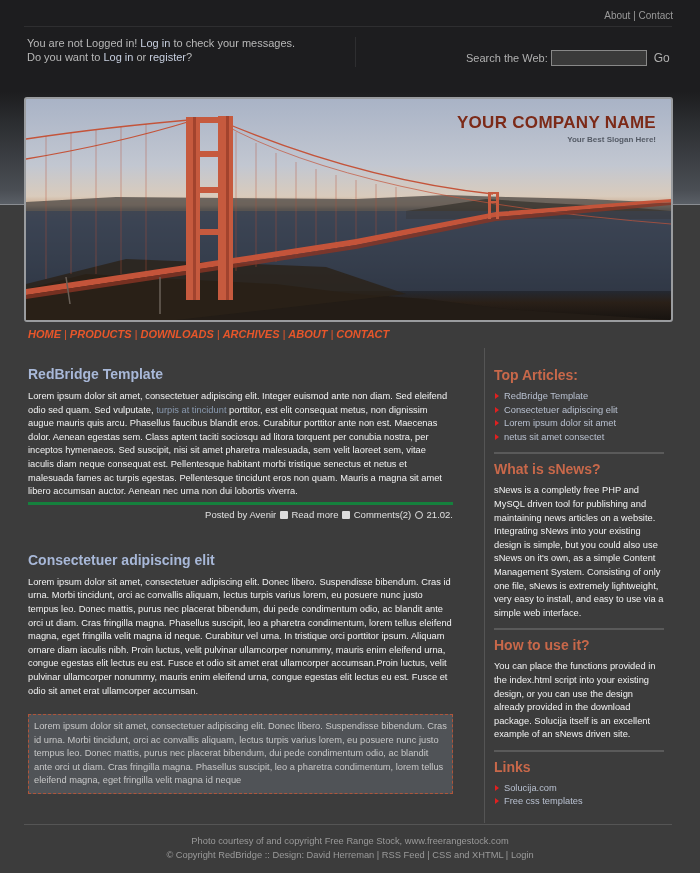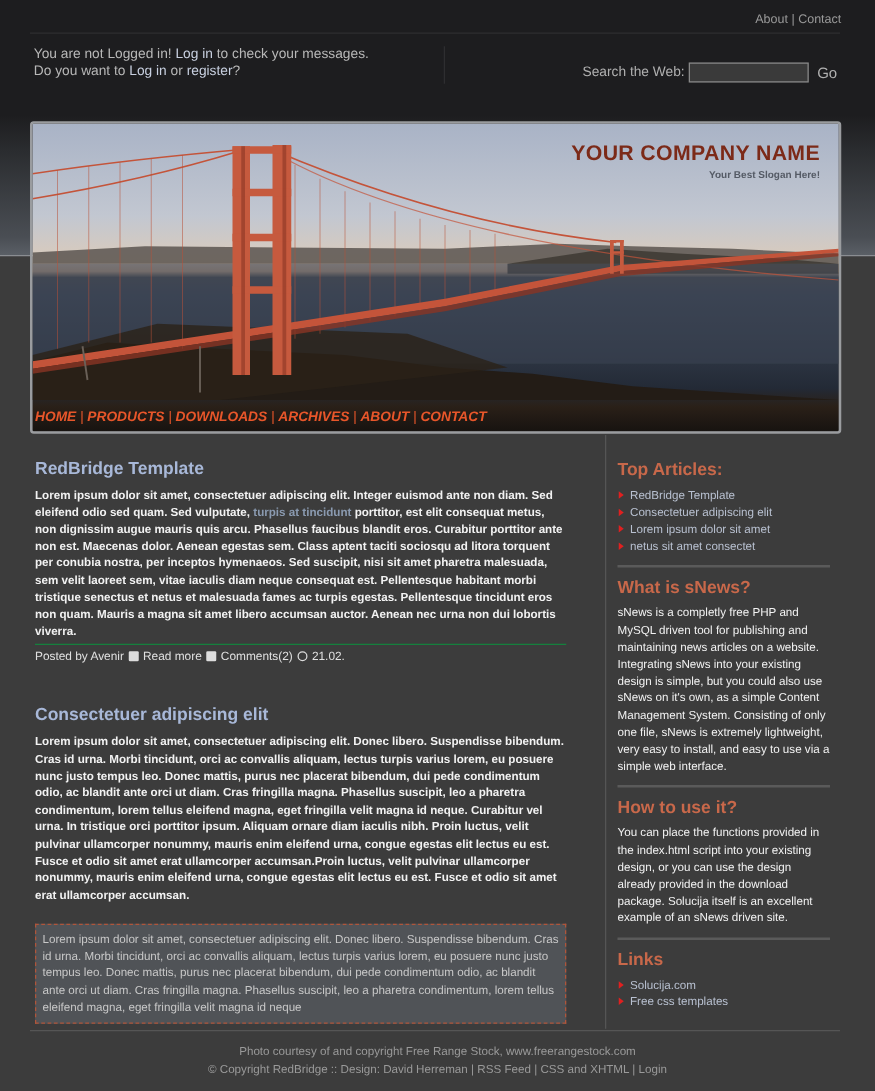--- a/index.html
+++ b/index.html
@@ -32,41 +32,41 @@
   .vsep { position: absolute; left: 355px; top: 37px; width: 1px; height: 30px; background: #2e2e30; }
   .search {
     position: absolute; left: 466px; top: 50px; display: flex; align-items: center; color: #b0b0b0; font-size: 11px;
   }
   .search input {
     margin-left: 3px; width: 96px; height: 16px; background: #3a3a3a; border: 1px solid #888;
     color: #ddd; font-size: 11px;
   }
   .search .go { margin-left: 7px; font-size: 12px; color: #b0b0b0; cursor: pointer; }
   .header-img {
-    position: absolute; left: 24px; top: 97px; width: 649px; height: 250px;
+    position: absolute; left: 24px; top: 97px; width: 649px; height: 225px;
     border: 2px solid #9a9c9f; border-radius: 3px; overflow: hidden;
     background: linear-gradient(to bottom, #a9b3c6 0%, #c2c7d1 30%, #d9cbbc 44%, #c9ab90 48%, #4a4c54 50%, #3d4656 56%, #2e3644 75%, #232a36 86%, #2a2018 92%, #171310 100%);
   }
   .header-img svg { position: absolute; left: 0; top: 0; }
   .company {
     position: absolute; right: 15px; top: 14px; text-align: right;
   }
   .company .name { font-size: 17px; font-weight: bold; color: #7c2a18; letter-spacing: 0.3px; }
   .company .slogan { font-size: 8px; font-weight: bold; color: #555b66; margin-top: 2px; }
   .nav {
     position: absolute; left: 28px; top: 328px; font-size: 11px; font-weight: bold; color: #e05a30; font-style: italic;
   }
   .nav a { color: #e8562a; text-decoration: none; }
   .nav .sep { color: #e8562a; margin: 0 3px; font-weight: normal; }
   .main { position: absolute; left: 28px; top: 366px; width: 425px; }
   .post-title { font-size: 14px; font-weight: bold; color: #a8b8d8; margin-bottom: 8px; }
-  .post-body { font-size: 9.3px; line-height: 13.6px; color: #f2f2f2; font-weight: bold; }
+  .post-body { font-size: 9.3px; line-height: 13.6px; color: #f2f2f2; font-weight: normal; }
   .post-body .lnk { color: #8a9ab0; }
   .post-meta {
-    border-top: 1px solid #15803d; margin-top: 3px; padding-top: 4px; 
+    border-top: 3px solid #15803d; margin-top: 3px; padding-top: 4px; text-align: right;
     font-size: 9.5px; color: #e0e0e0;
   }
   .post-meta .ic {
     display: inline-block; width: 8px; height: 8px; background: #ddd; border-radius: 1px; vertical-align: -1px;
     position: relative; margin: 0 1px;
   }
   .post-meta .ic.clock { border-radius: 50%; background: none; border: 1.5px solid #ddd; }
   .post-meta a { color: #e0e0e0; text-decoration: none; }
   .post2 { margin-top: 32px; }
   .quote {

